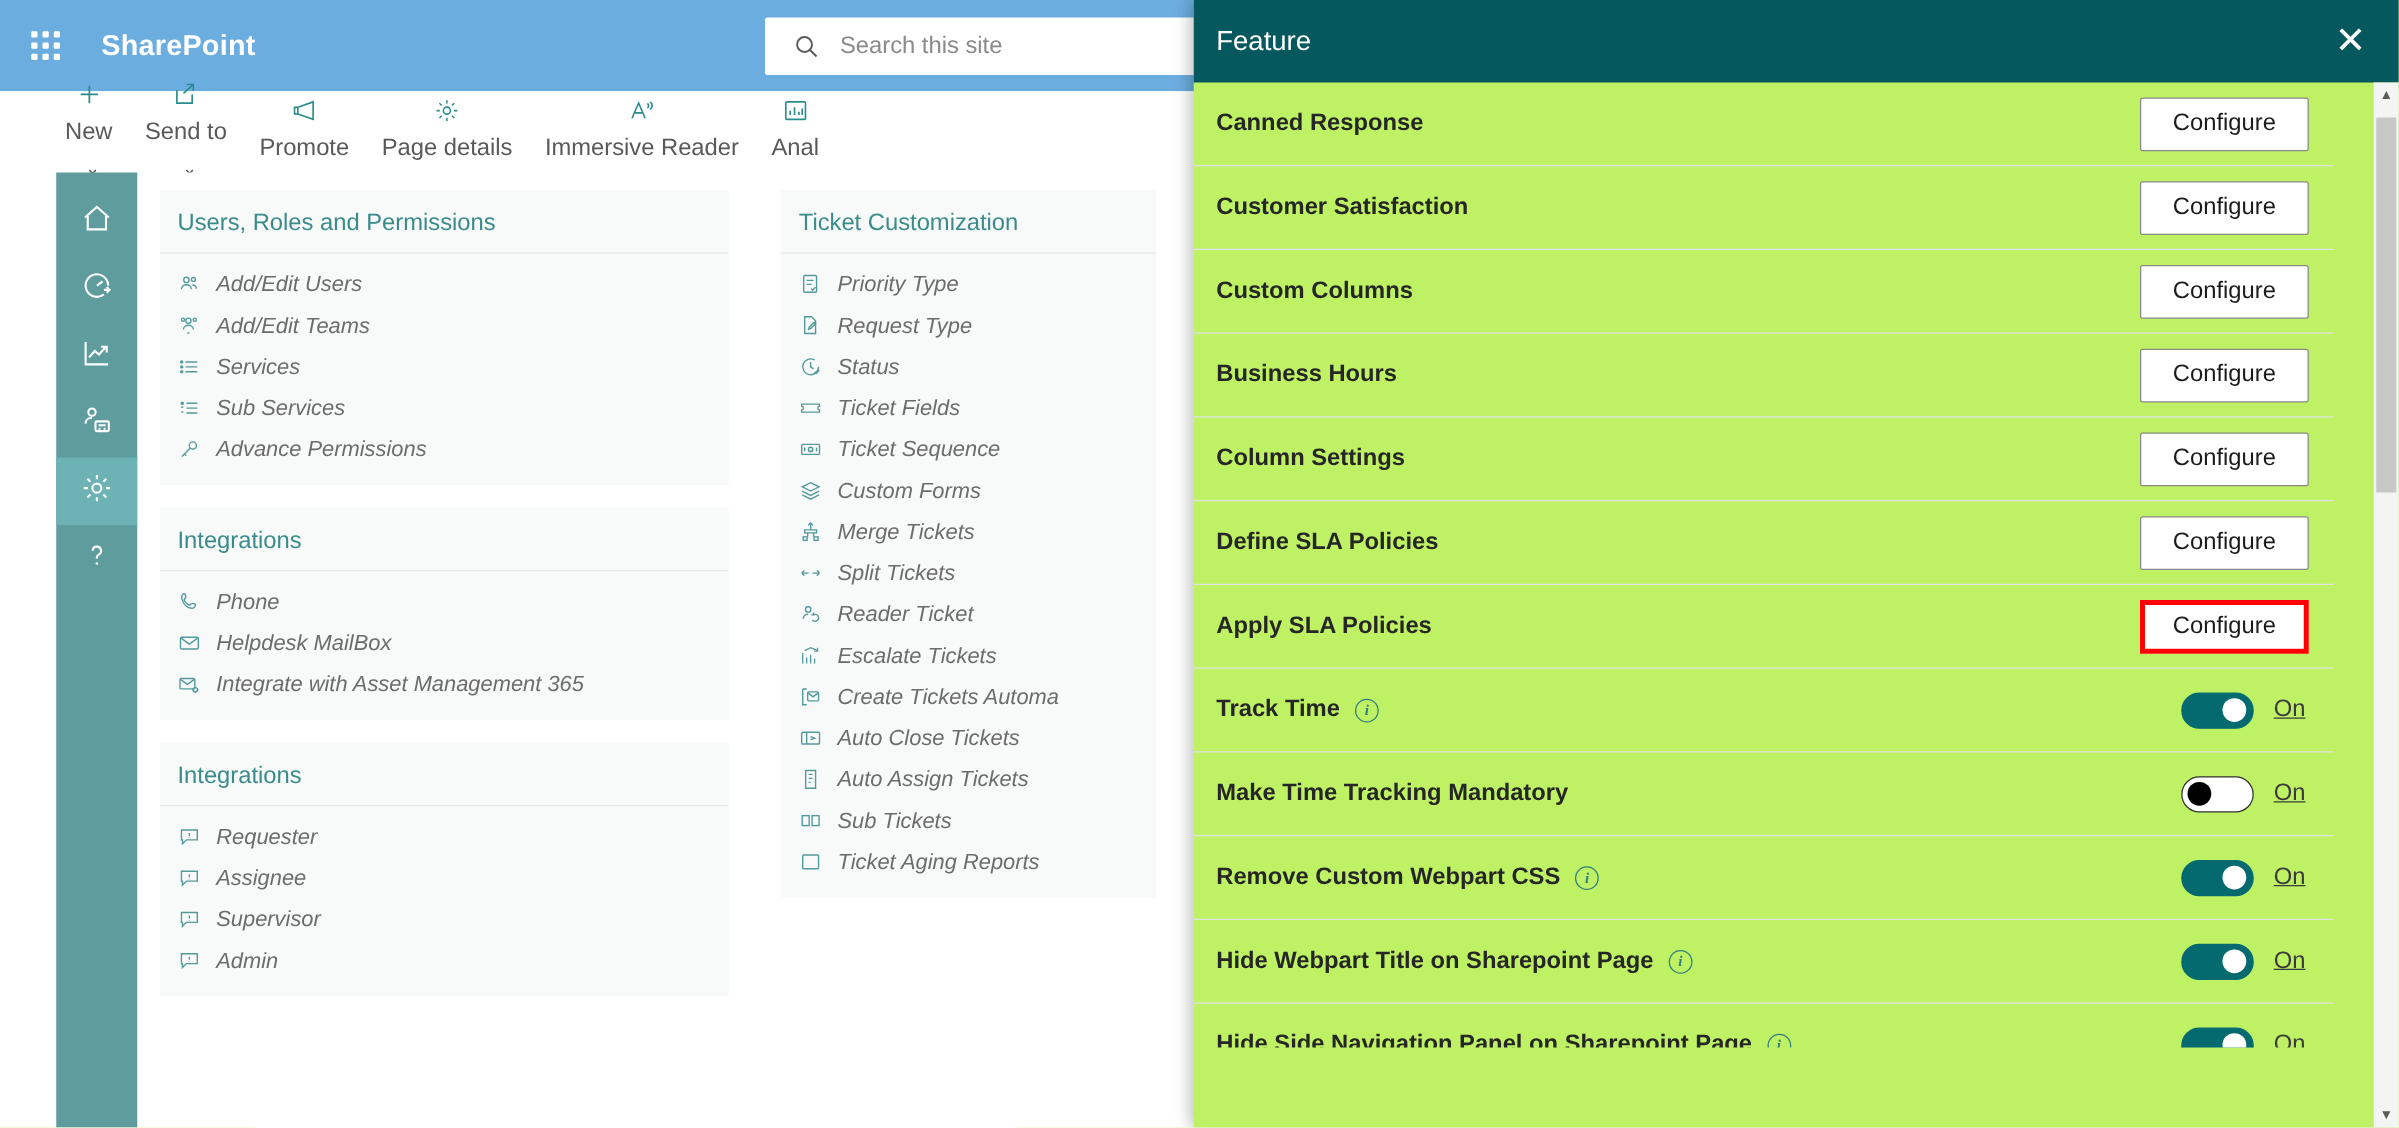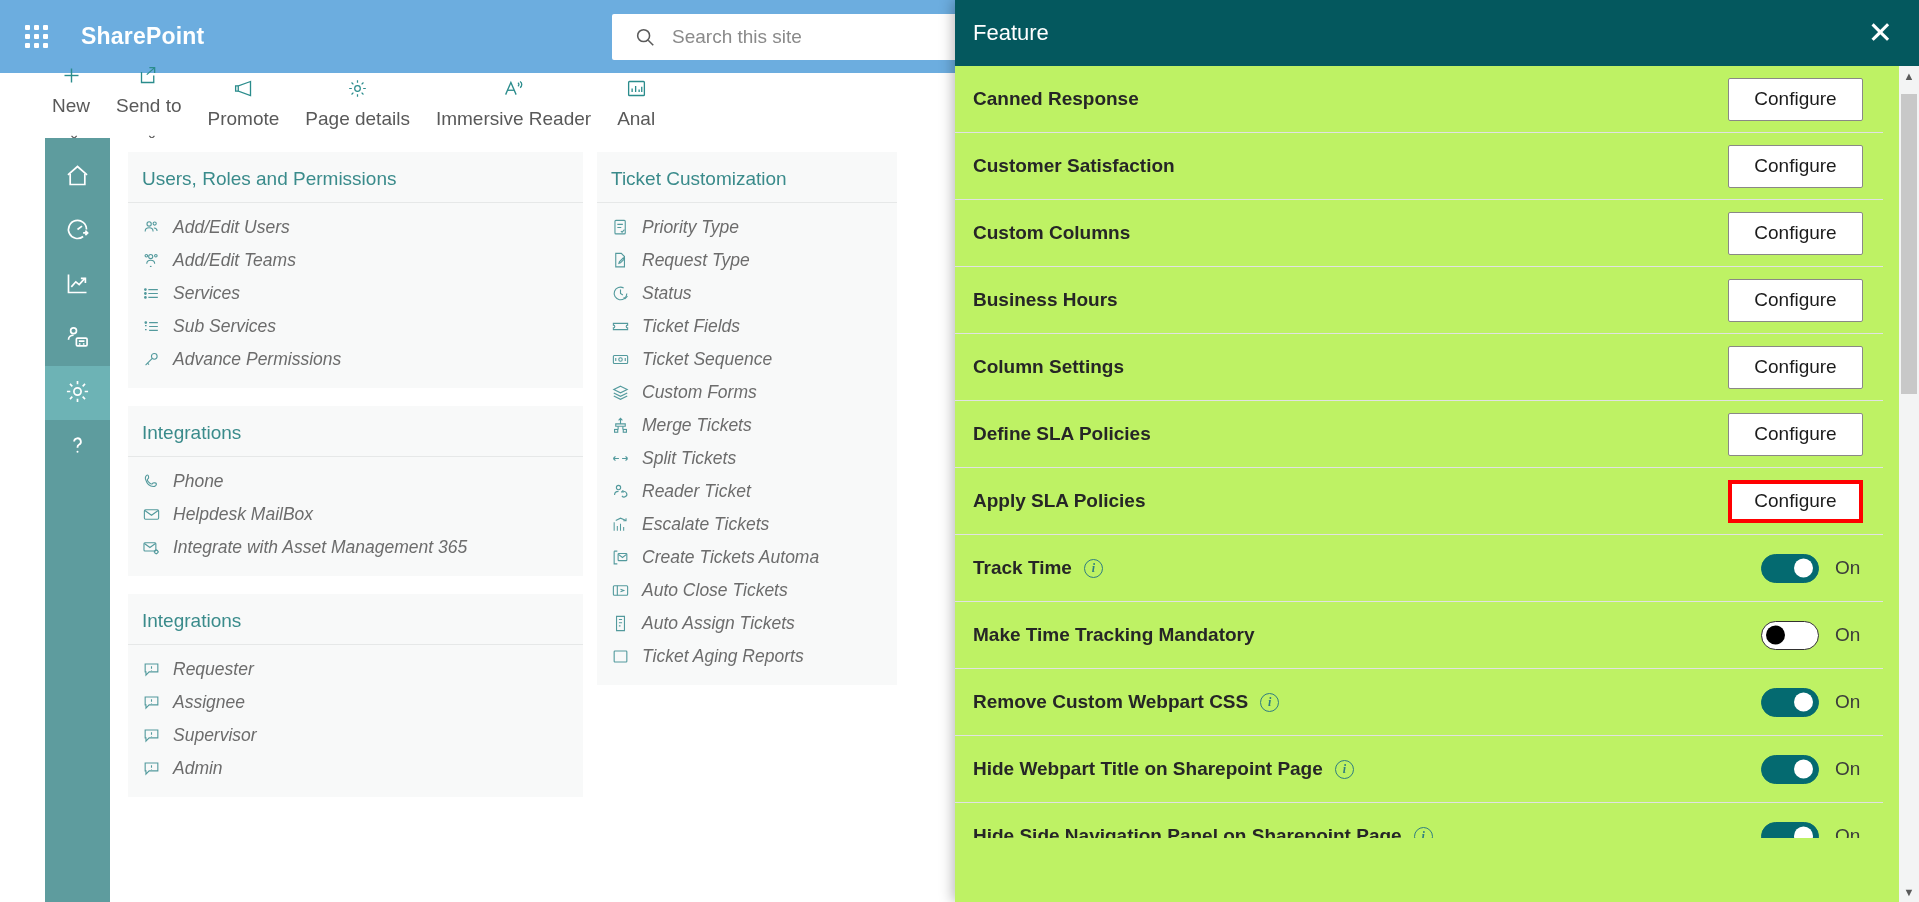--- a/index.html
+++ b/index.html
@@ -90,21 +90,21 @@
   .content {
     position: absolute; left: 110px; top: 138px;
     width: 1809px; height: 764px;
     background: #ffffff;
     overflow: hidden;
   }
   .col {
     position: absolute; top: 14px;
   }
   .col-1 { left: 18px;  width: 455px; }
-  .col-2 { left: 487px; width: 300px; }
+  .col-2 { left: 515px; width: 300px; }
 
   .card {
     background: #F8F9F9;
     margin-bottom: 18px;
     padding: 0 0 12px 0;
   }
   .card-title {
     color: #3A8B8B; font-size: 19px; font-weight: normal;
     padding: 16px 14px 12px 14px;
     border-bottom: 1px solid #E6E8E8;
@@ -130,21 +130,21 @@
     display: flex; align-items: center; justify-content: space-between;
     padding: 0 26px 0 18px;
   }
   .panel-title { color: #ffffff; font-size: 22px; }
   .panel-close {
     color: #ffffff; font-size: 30px; line-height: 1;
     cursor: pointer; font-weight: 300;
   }
   .panel-body {
     height: 772px; overflow: hidden; position: relative;
-    padding-right: 36px;
+    padding-right: 52px;
   }
   .feature-row {
     display: flex; align-items: center; justify-content: space-between;
     height: 67px; padding: 0 20px 0 18px;
     border-bottom: 1px solid #E1E2E2;
   }
   .feature-label {
     display: flex; align-items: center; gap: 12px;
     color: #262626; font-size: 19px; font-weight: bold;
   }
@@ -170,21 +170,21 @@
   .toggle-wrap { display: flex; align-items: center; gap: 16px; }
   .switch {
     width: 58px; height: 29px; border-radius: 15px;
     position: relative; cursor: pointer; flex: none;
   }
   .switch.on { background: #046A70; border: 1px solid #046A70; }
   .switch.off { background: #ffffff; border: 1.5px solid #323130; }
   .knob { position: absolute; top: 50%; transform: translateY(-50%); border-radius: 50%; }
   .switch.on .knob { right: 5px; width: 19px; height: 19px; background: #ffffff; }
   .switch.off .knob { left: 4px; width: 19px; height: 19px; background: #000000; }
-  .toggle-state { color: #3b3b3b; font-size: 19px; min-width: 28px; }
+  .toggle-state { color: #3b3b3b; font-size: 19px; min-width: 28px; text-decoration: underline; }
 
   
   .pscroll {
     position: absolute; right: 0; top: 66px;
     width: 20px; height: 836px; background: #F3F4F4;
   }
   .pscroll-up, .pscroll-down {
     width: 20px; height: 20px; display: flex;
     align-items: center; justify-content: center;
     color: #5a5a5a; font-size: 11px; cursor: pointer;
@@ -613,20 +613,29 @@
               <svg viewBox="0 0 24 24" fill="none" stroke="currentColor" stroke-width="1.4">
                   <path d="M7 3h10v18H7z"></path>
                   <path d="M10 7h4M10 11h4M10 15h2"></path>
                 </svg>
             </span>
             <span>Auto Assign Tickets</span>
           </div>
           <div class="card-item">
             <span class="gl">
               <svg viewBox="0 0 24 24" fill="none" stroke="currentColor" stroke-width="1.4">
+                  <rect x="3.5" y="7" width="7" height="10"></rect>
+                  <rect x="13.5" y="7" width="7" height="10"></rect>
+                </svg>
+            </span>
+            <span>Sub Tickets</span>
+          </div>
+          <div class="card-item">
+            <span class="gl">
+              <svg viewBox="0 0 24 24" fill="none" stroke="currentColor" stroke-width="1.4">
                   <rect x="4" y="5" width="16" height="14" rx="1"></rect>
                 </svg>
             </span>
             <span>Ticket Aging Reports</span>
           </div>
         </div>
       </div>
     </div>
   </div>
 

